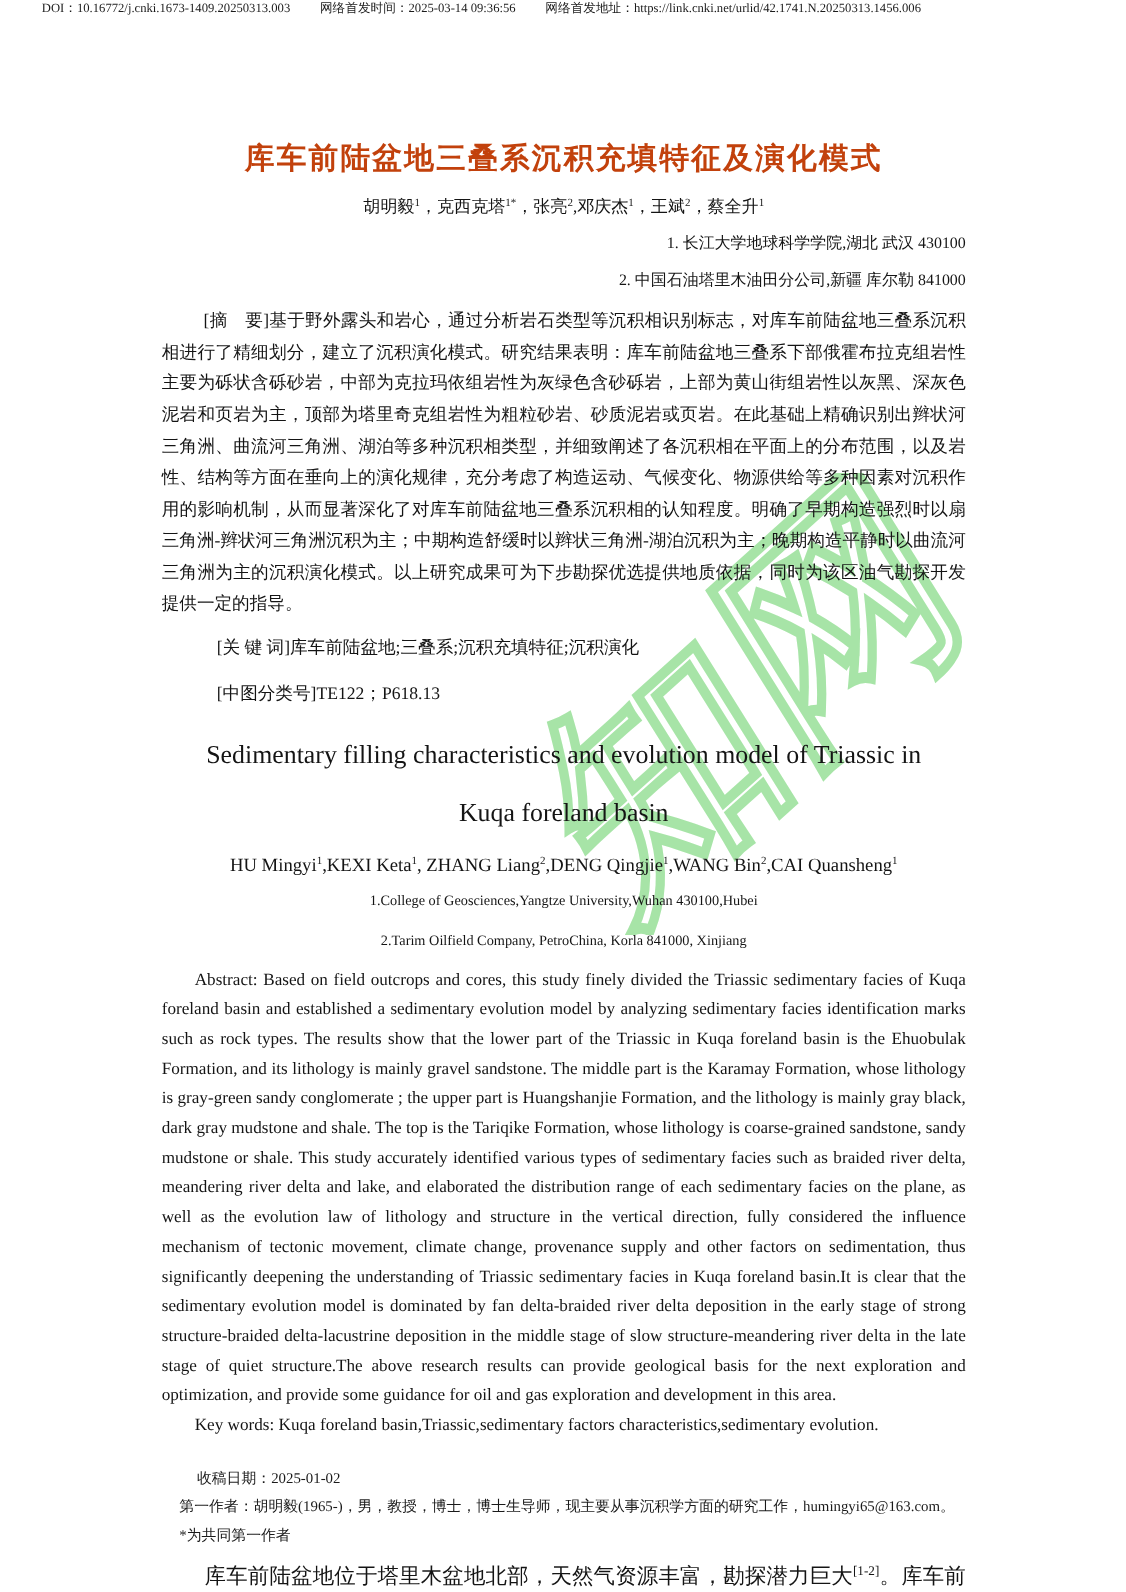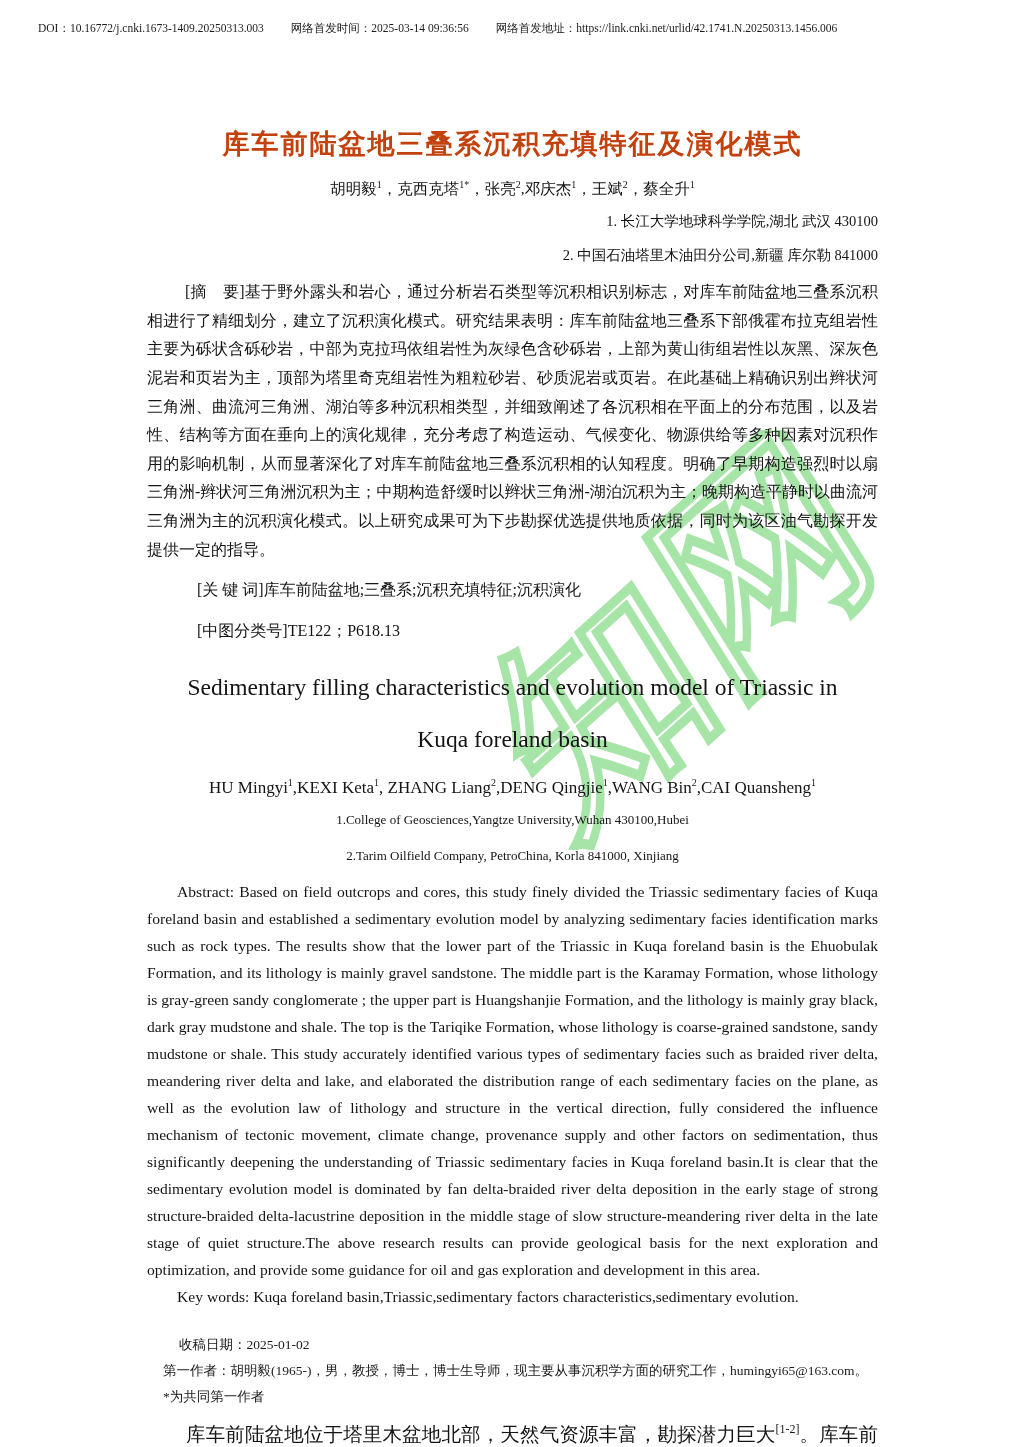--- a/index.html
+++ b/index.html
@@ -6,21 +6,21 @@
   .page {
     position:relative;
     width:1024px; height:1447px;
     background:#ffffff;
     overflow:hidden;
     font-family:"Liberation Serif", serif;
     color:#141414;
   }
   
   .meta-header {
-    position:absolute; top:21px; left:38px; right:20px;
+    position:absolute; top:1px; left:38px; right:20px;
     font-size:11.5px; line-height:15px;
     white-space:nowrap;
     display:flex; gap:27px;
     color:#1b1b1b;
   }
   
   .watermark {
     position:absolute; left:486px; top:430px;
     width:400px; height:420px;
     pointer-events:none;

